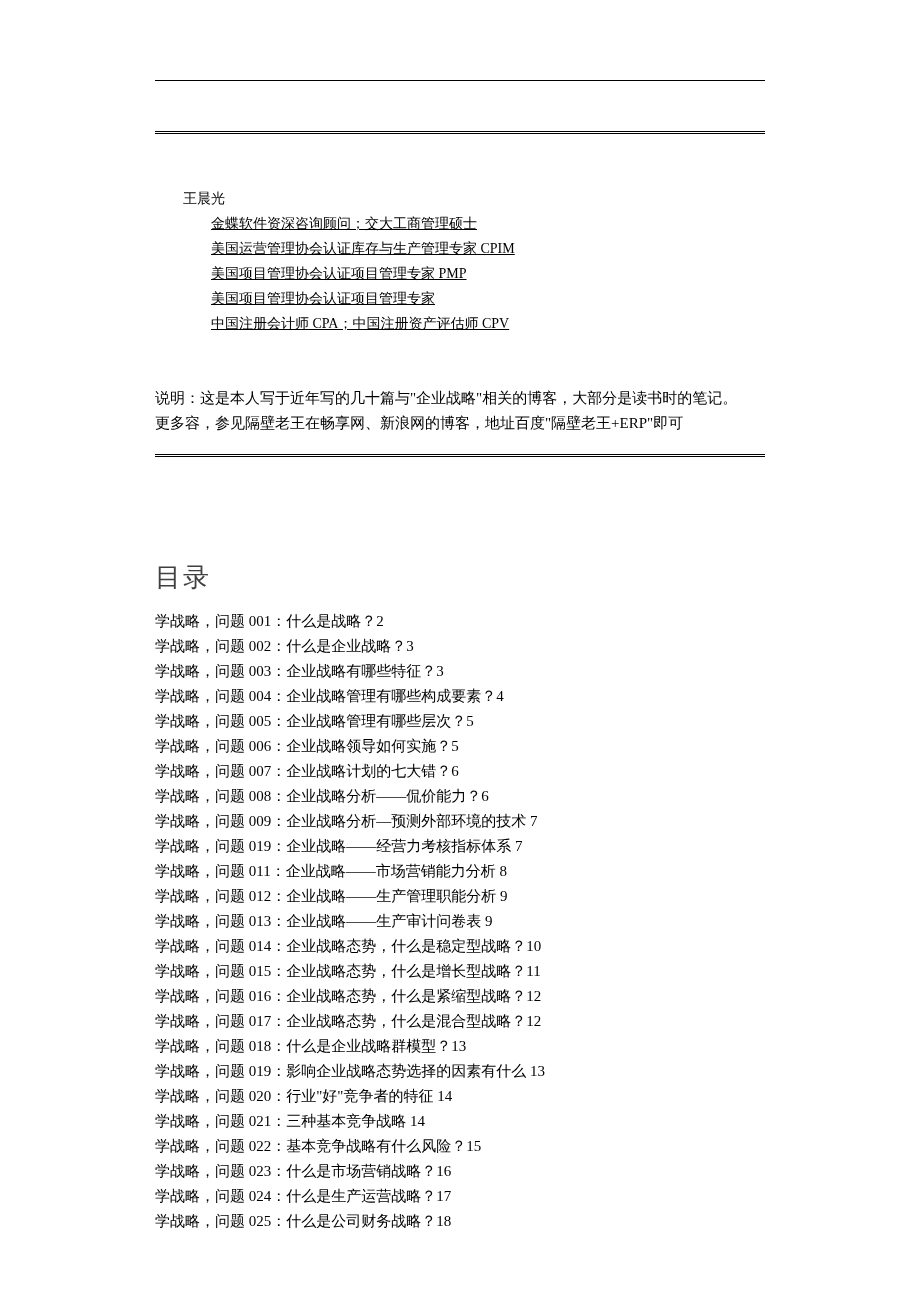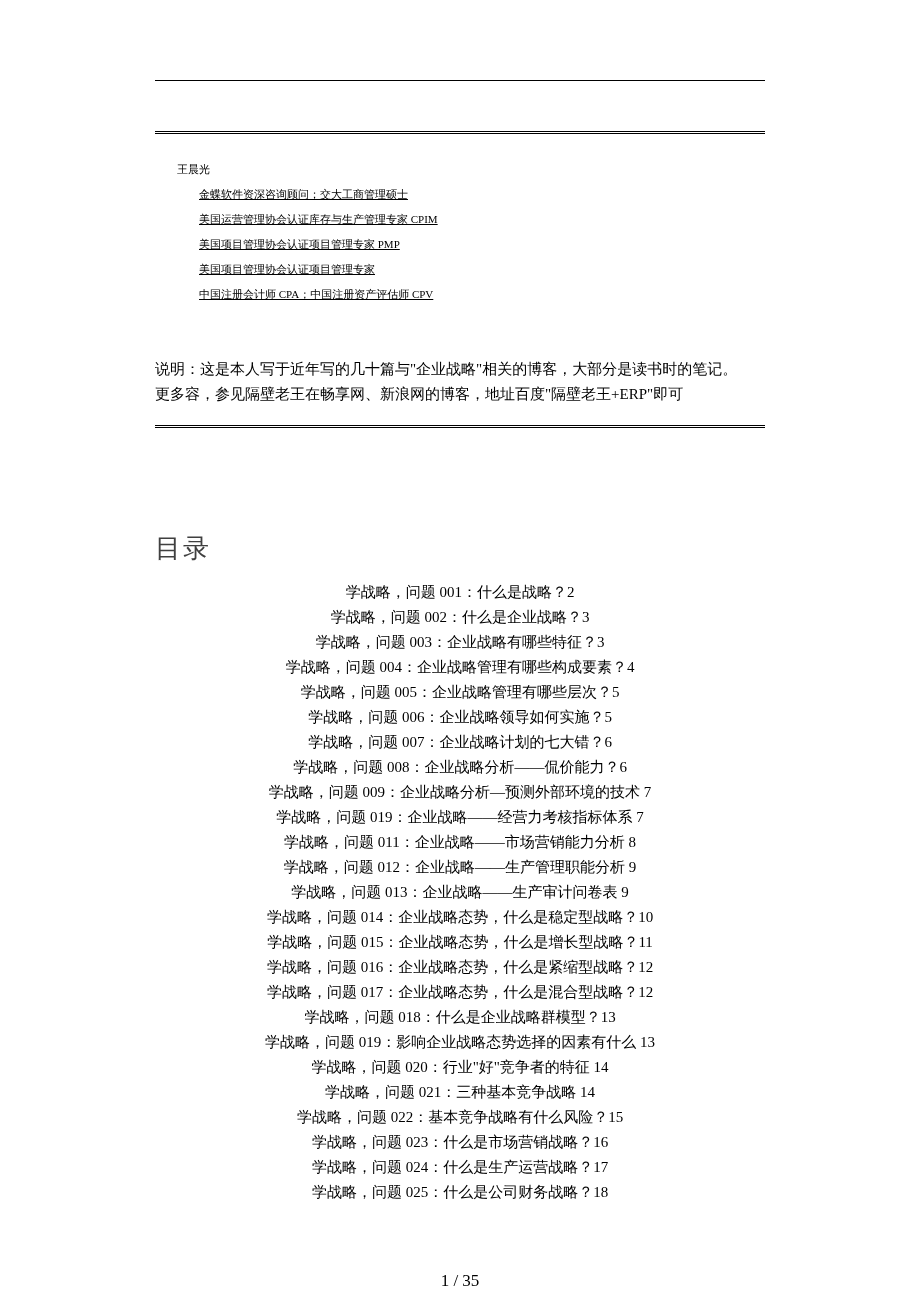--- a/index.html
+++ b/index.html
@@ -19,22 +19,22 @@
     border-top: 1.5px solid #000;
     margin: 0 0 50px 0;
   }
   .hr-double {
     border: none;
     border-top: 3px double #000;
     height: 3px;
     margin: 0;
   }
   .author-block {
-    margin-top: 20px;
-    font-size: 11px;
+    margin-top: 49px;
+    font-size: 14px;
     line-height: 25px;
   }
   .author-name {
     text-indent: 2em;
   }
   .author-credential {
     text-indent: 4em;
     text-decoration: underline;
   }
   .desc-block {
@@ -50,21 +50,20 @@
     margin-top: 100px;
     margin-bottom: 14px;
     letter-spacing: 2px;
   }
   .toc-list {
     font-size: 15px;
     line-height: 25px;
   }
   .toc-item {
     white-space: nowrap;
-    text-align: center;
   }
   .page-footer {
     text-align: center;
     font-size: 17px;
     margin-top: 66px;
     font-family: "SimSun", "宋体", serif;
   }
 </style>
 </head>
 <body>

